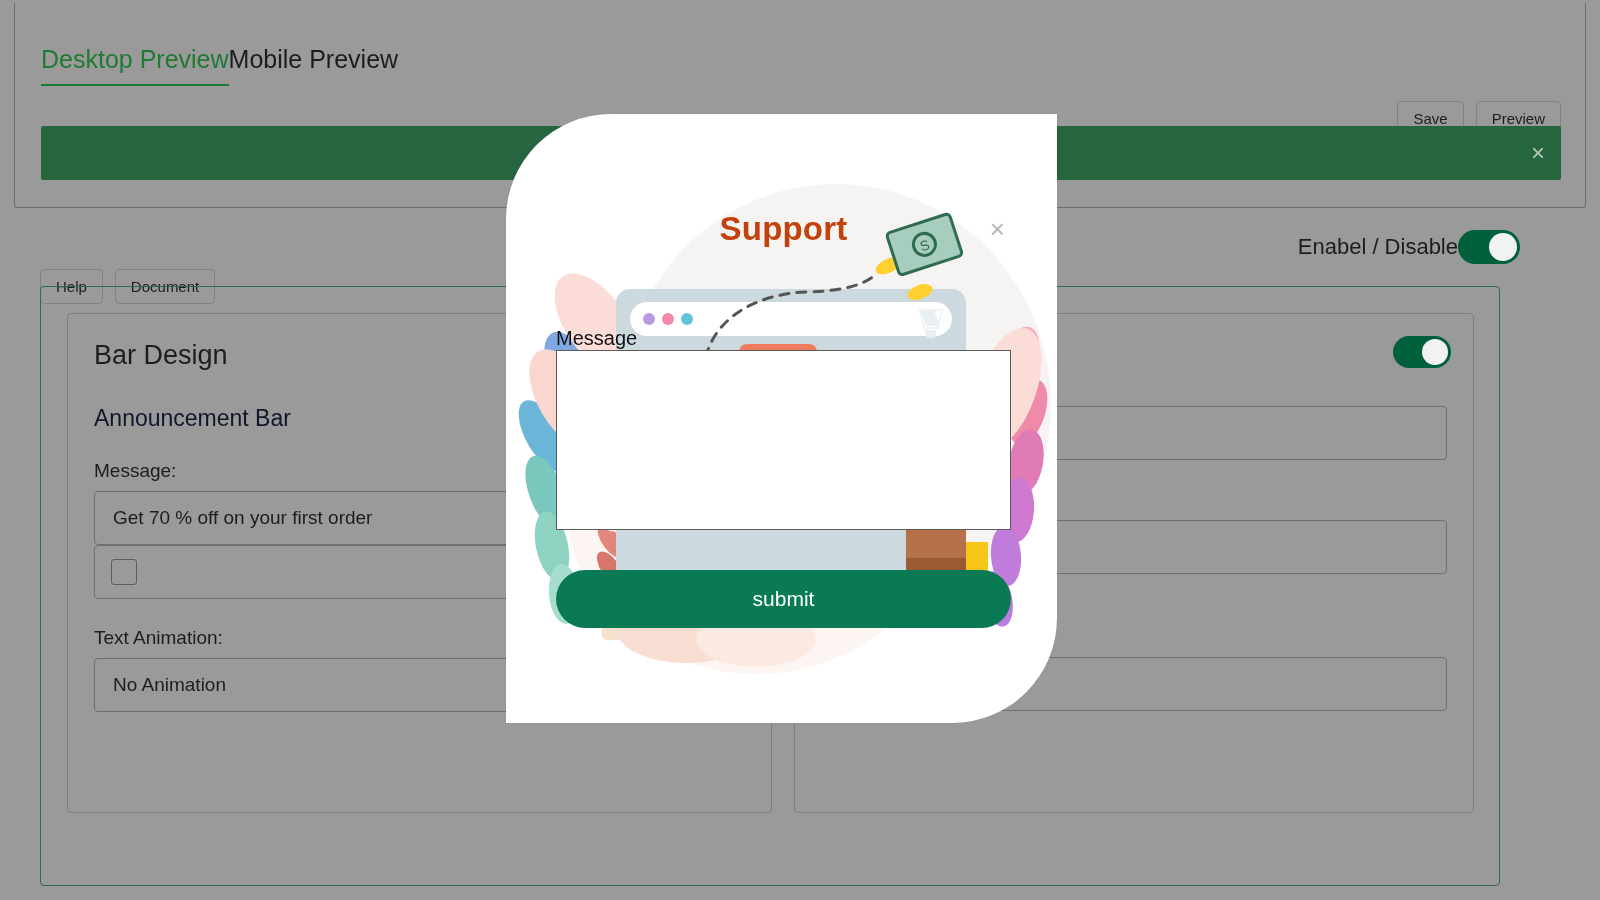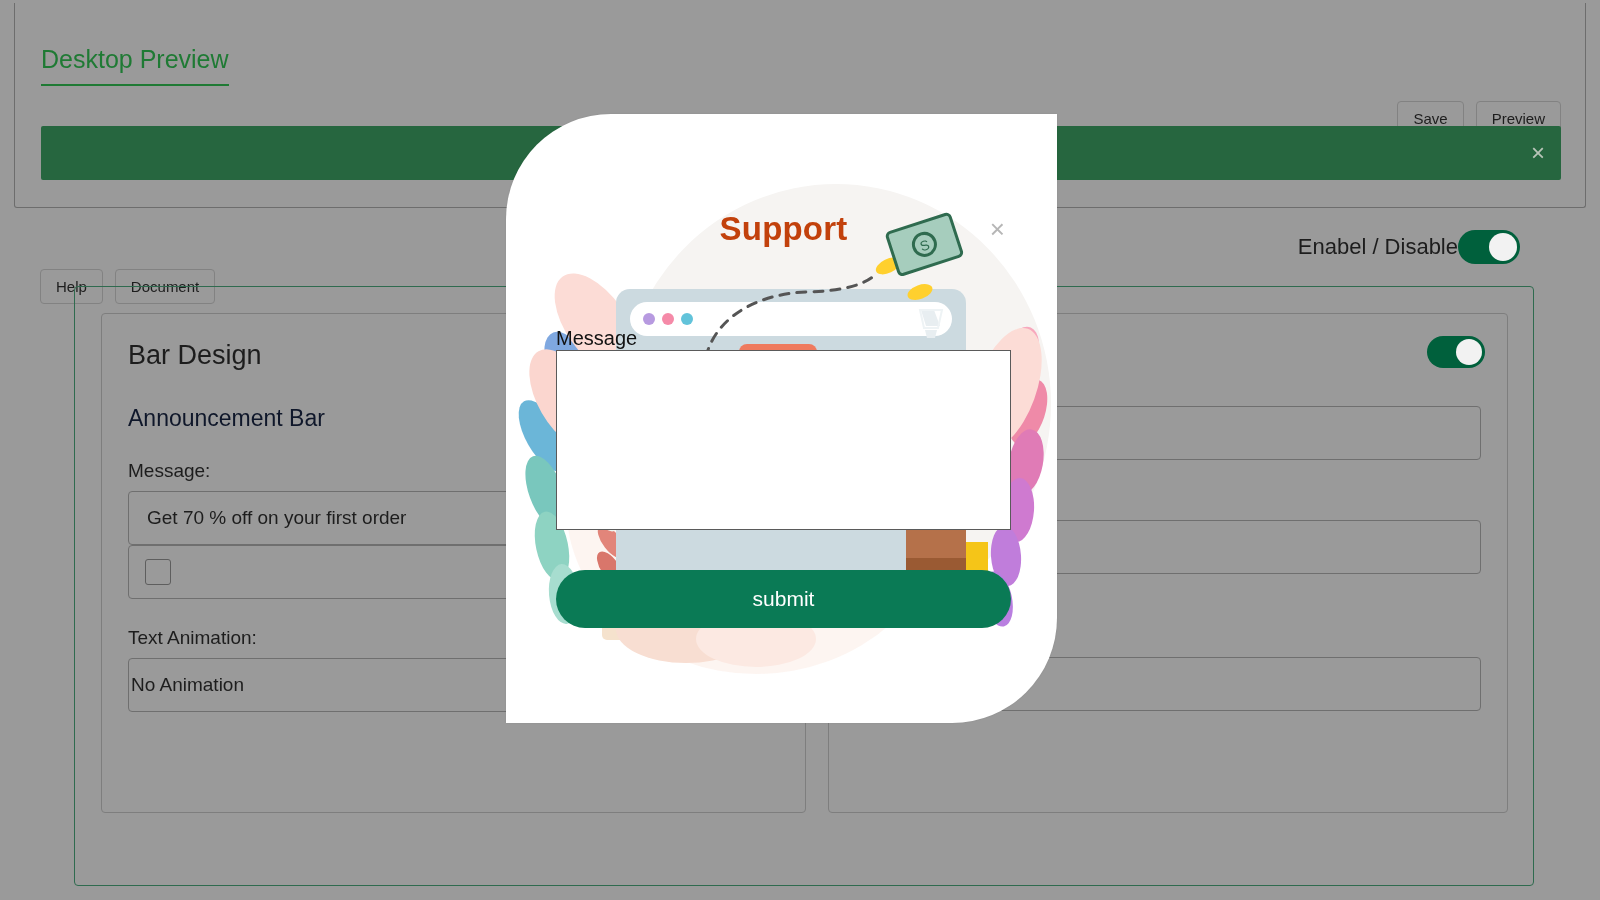--- a/index.html
+++ b/index.html
@@ -53,21 +53,21 @@
   .toggle .knob {
     position: absolute; right: 3px; top: 3px; width: 28px; height: 28px;
     border-radius: 50%; background: #f2f2f2;
   }
   .toggle.small { width: 58px; height: 32px; border-radius: 16px; }
   .toggle.small .knob { width: 26px; height: 26px; }
 
   
   .settings-card {
     position: absolute; left: 40px; top: 286px; width: 1460px; height: 600px;
-    border: 1px solid #2f6b4f; border-radius: 4px; background: transparent; margin-left: 34px;
+    border: 1px solid #2f6b4f; border-radius: 4px; background: transparent;
   }
   .col {
     position: absolute; top: 26px; height: 500px;
     border: 1px solid #7e7e7e; border-radius: 4px; background: transparent;
   }
   .col-left { left: 26px; width: 705px; }
   .col-right { left: 753px; width: 680px; }
 
   .card-title { font-size: 27px; color: #1d1d1d; margin: 26px 0 0 26px; }
   .field { margin: 0 0 0 26px; }
@@ -78,21 +78,21 @@
     background: transparent; display: flex; align-items: center; padding: 0 18px;
     font-size: 19px; color: #1d1d1d;
   }
   .f-input.color { padding: 0 16px; }
   .swatch {
     width: 26px; height: 26px; border: 1px solid #5e5e5e; border-radius: 3px; background: transparent;
   }
   .f-select {
     width: 651px; height: 54px; border: 1px solid #6f6f6f; border-radius: 4px;
     background: transparent; display: flex; align-items: center; justify-content: space-between;
-    padding: 0 2px; font-size: 19px; color: #1d1d1d; cursor: pointer; text-align: center;
+    padding: 0 18px; font-size: 19px; color: #1d1d1d; cursor: pointer; text-align: center;
   }
   .chev { font-size: 15px; color: #3a3a3a; }
 
   
   .r-field { margin-left: 22px; }
   .r-input {
     width: 630px; height: 54px; border: 1px solid #6f6f6f; border-radius: 4px;
     background: transparent; display: flex; align-items: center; padding: 0 18px;
     font-size: 19px; color: #1d1d1d;
   }
@@ -130,20 +130,21 @@
 </style>
 </head>
 <body>
 
 <div id="root">
 
   <div class="preview-window">
 
     <div class="tabs">
       <div class="tab active">Desktop Preview</div>
+      <div class="tab">Mobile Preview</div>
     </div>
 
     <div class="top-actions">
       <button class="ghost-btn">Save</button>
       <button class="ghost-btn">Preview</button>
     </div>
 
     <div class="announce-bar">
       <span class="announce-text">Get 70 % off on your first order</span>
       <span class="announce-close">×</span>

